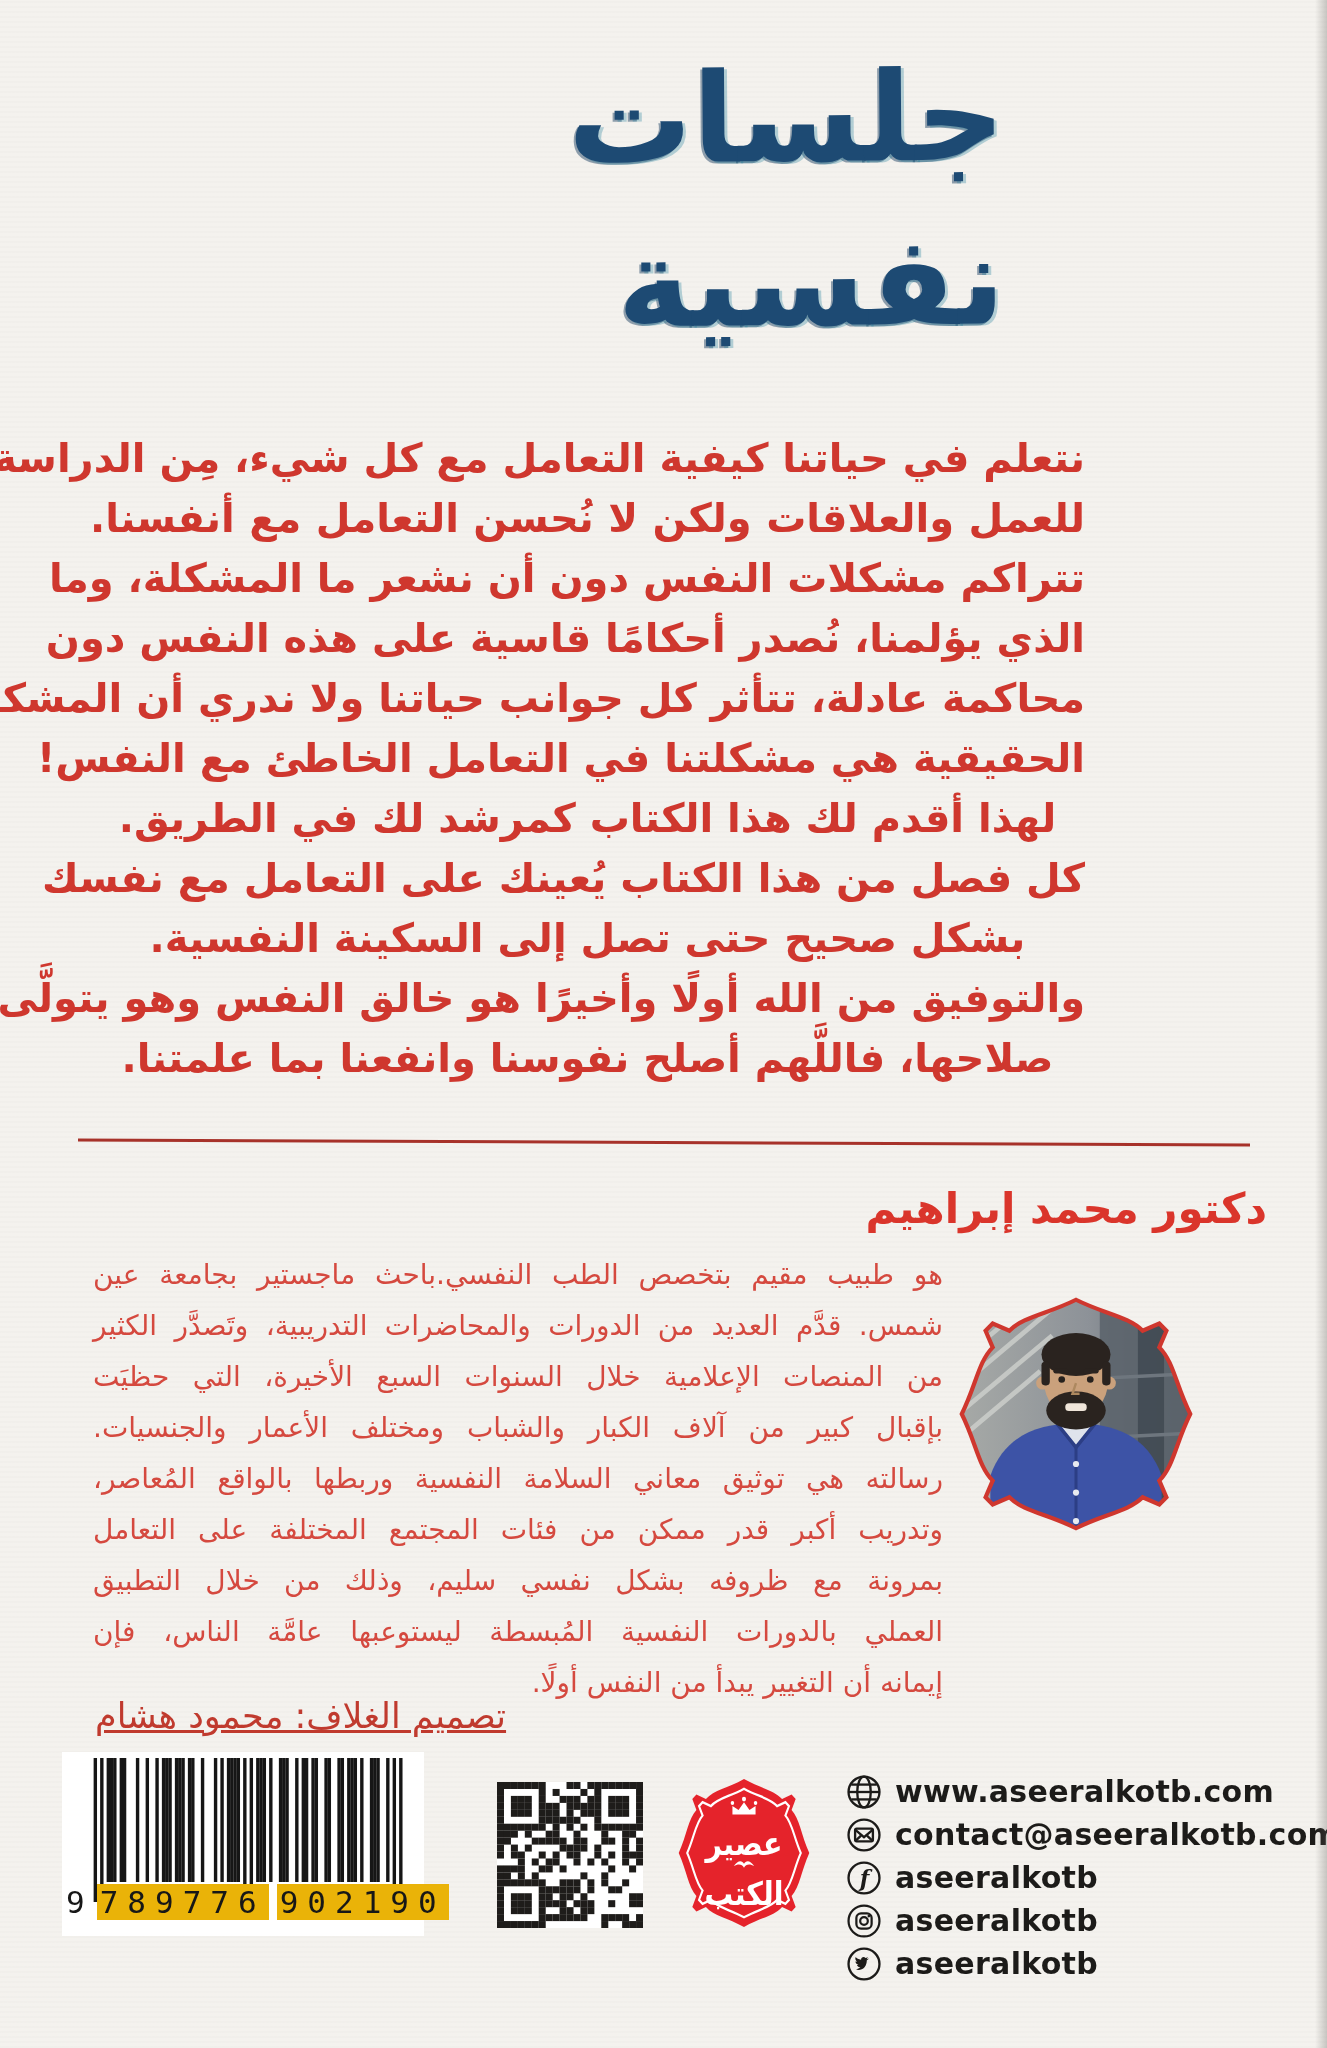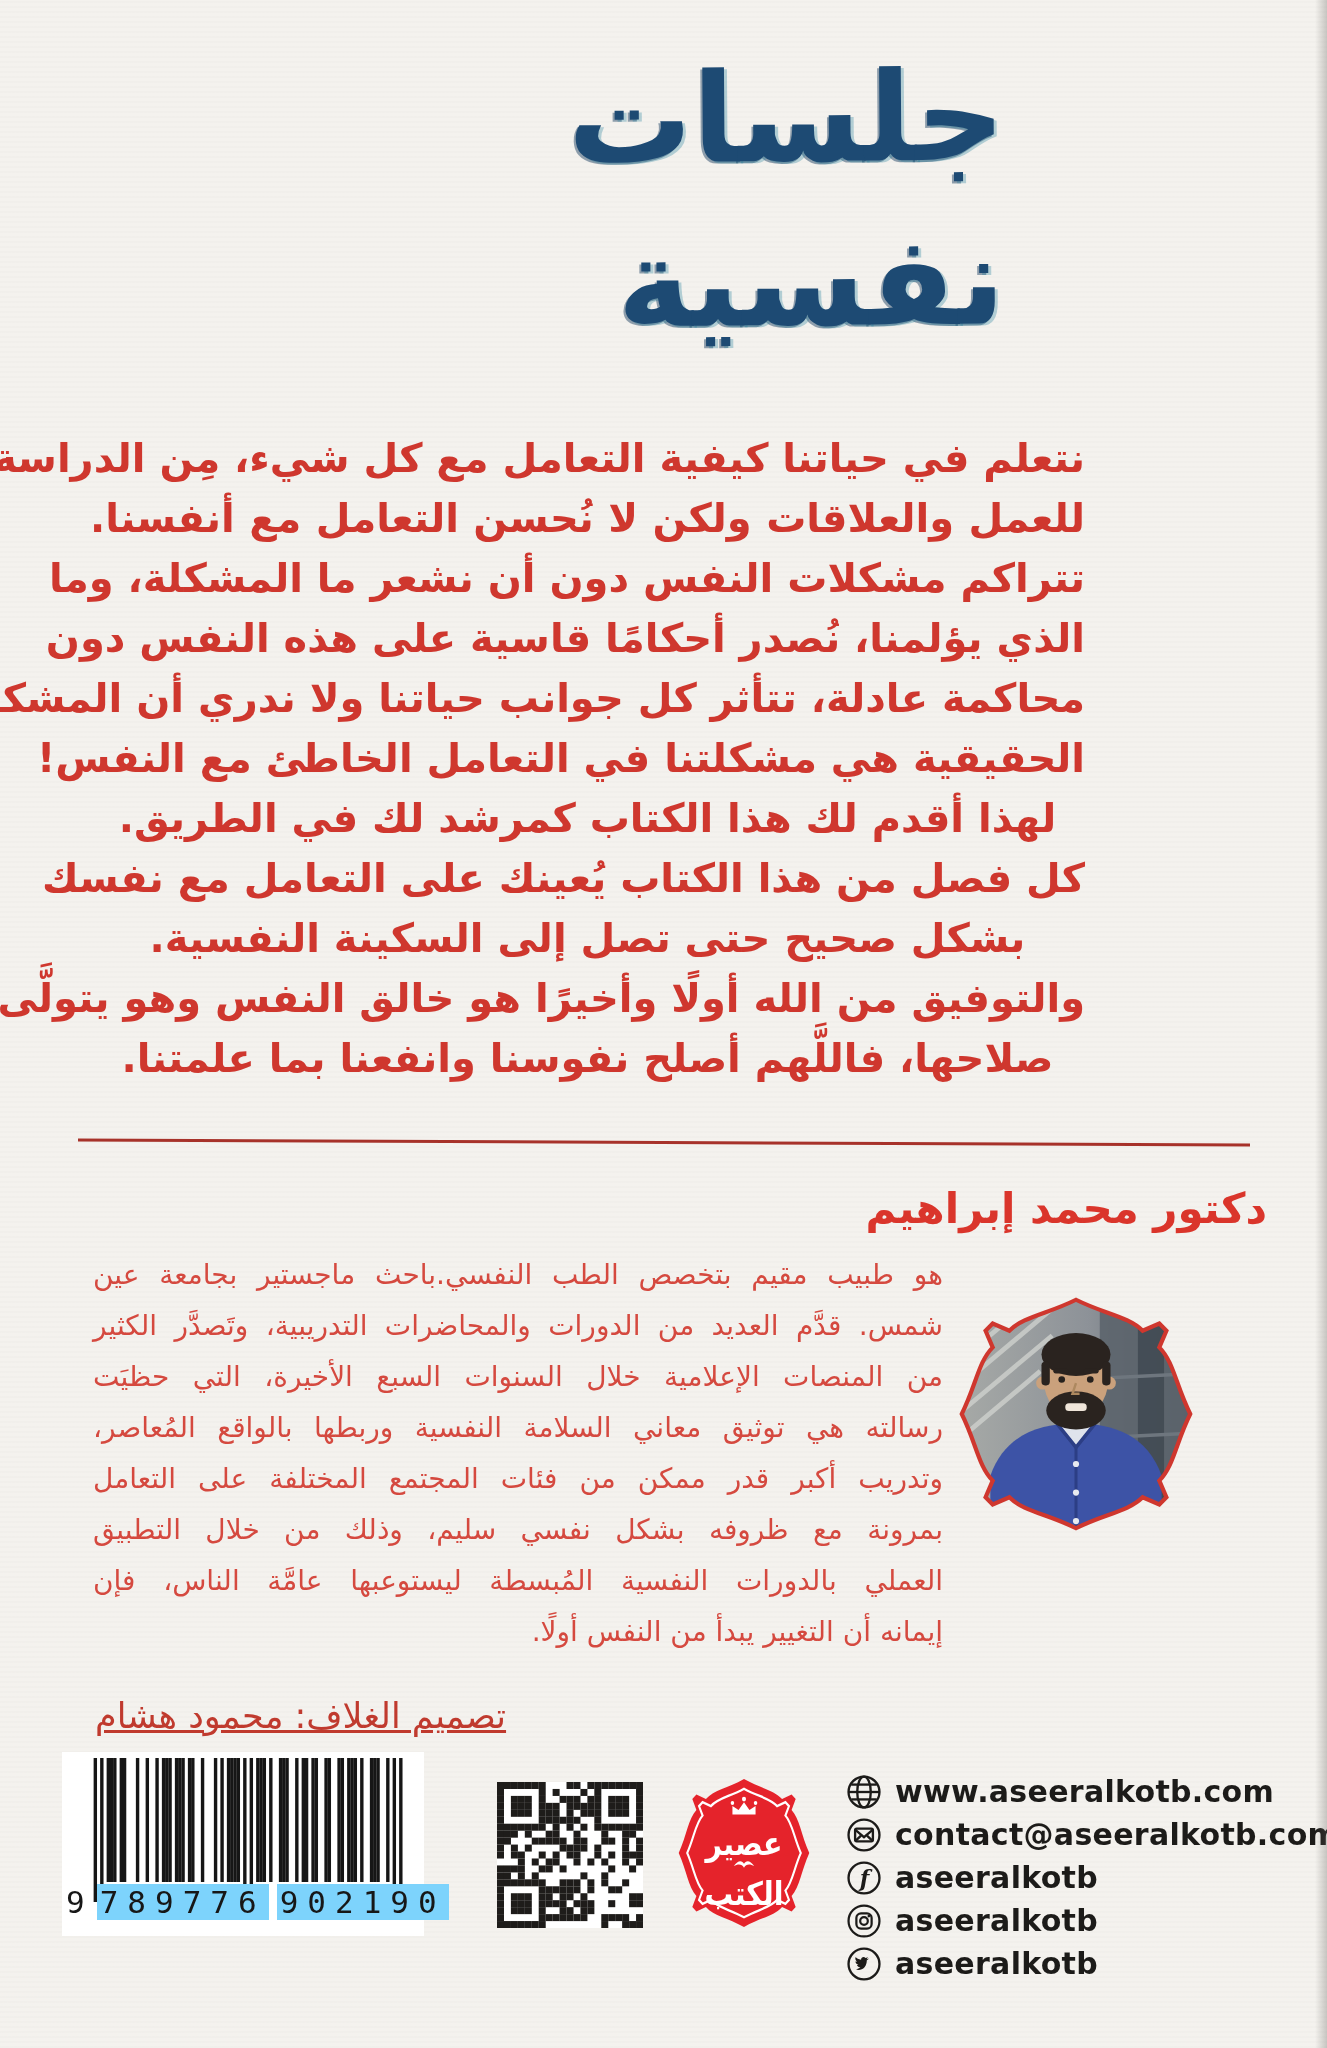--- a/index.html
+++ b/index.html
@@ -39,21 +39,21 @@
   
   .credit{position:absolute;top:1696px;left:95px;font-size:35px;color:#c03a2e;text-decoration:underline;}
 
   
   .footer{position:absolute;top:1748px;left:0;width:1327px;height:220px;}
   .barcode-box{position:absolute;left:62px;top:4px;width:362px;height:184px;background:#ffffff;}
   .barcode-svg{position:absolute;left:30px;top:6px;}
   .isbn-digits{position:absolute;left:4px;top:132px;display:flex;align-items:flex-end;
         font-family:"DejaVu Sans Mono",monospace;font-size:31px;color:#171717;}
   .isbn-digits .d0{margin-right:12px;}
-  .isbn-digits .grp{letter-spacing:9px;background:#7dd3fc;padding:0 3px;margin-right:8px;}
+  .isbn-digits .grp{letter-spacing:9px;background:#eab308;padding:0 3px;margin-right:8px;}
   .qr{position:absolute;left:497px;top:34px;}
   .logo{position:absolute;left:676px;top:28px;width:136px;height:154px;}
   .contacts{position:absolute;left:846px;top:22px;list-style:none;margin:0;padding:0;}
   .contact{display:flex;align-items:center;gap:13px;height:43px;}
   .contact-text{font-size:30px;font-weight:bold;color:#1c1b19;letter-spacing:.3px;}
   .cicon{flex:none;}
 </style>
 </head>
 <body>
 
@@ -130,20 +130,21 @@
               <circle cx="112" cy="71" r="2.8" fill="#27211d"></circle>
             <path d="M100 74 L97 83 L103 83" fill="none" stroke="#ad885f" stroke-width="2"></path>
           </g>
           <path d="M100 4 C124 16 144 18 156 30 L170 24 L176 30 L170 44 C182 56 184 76 196 100 C184 124 182 144 170 156 L176 170 L170 176 L156 170 C144 182 124 184 100 196 C76 184 56 182 44 170 L30 176 L24 170 L30 156 C18 144 16 124 4 100 C16 76 18 56 30 44 L24 30 L30 24 L44 30 C56 18 76 16 100 4 Z" fill="none" stroke="#cf372e" stroke-width="3.5"></path>
         </svg>
       </figure>
       <div class="bio">
         <div class="bio-line j">هو طبيب مقيم بتخصص الطب النفسي.باحث ماجستير بجامعة عين</div>
         <div class="bio-line j">شمس. قدَّم العديد من الدورات والمحاضرات التدريبية، وتَصدَّر الكثير</div>
         <div class="bio-line j">من المنصات الإعلامية خلال السنوات السبع الأخيرة، التي حظيَت</div>
+        <div class="bio-line j">بإقبال كبير من آلاف الكبار والشباب ومختلف الأعمار والجنسيات.</div>
         <div class="bio-line j">رسالته هي توثيق معاني السلامة النفسية وربطها بالواقع المُعاصر،</div>
         <div class="bio-line j">وتدريب أكبر قدر ممكن من فئات المجتمع المختلفة على التعامل</div>
         <div class="bio-line j">بمرونة مع ظروفه بشكل نفسي سليم، وذلك من خلال التطبيق</div>
         <div class="bio-line j">العملي بالدورات النفسية المُبسطة ليستوعبها عامَّة الناس، فإن</div>
         <div class="bio-line last">إيمانه أن التغيير يبدأ من النفس أولًا.</div>
       </div>
     </div>
   </section>
 
   <div class="credit" dir="rtl">تصميم الغلاف: محمود هشام</div>

